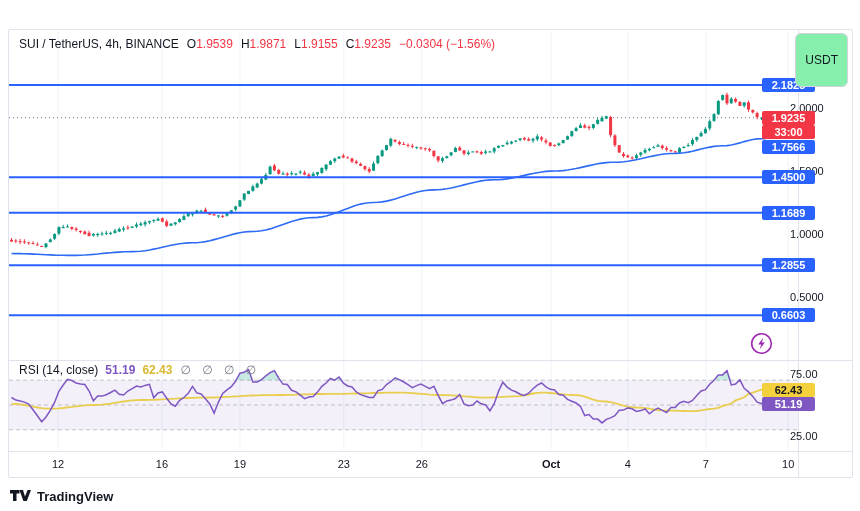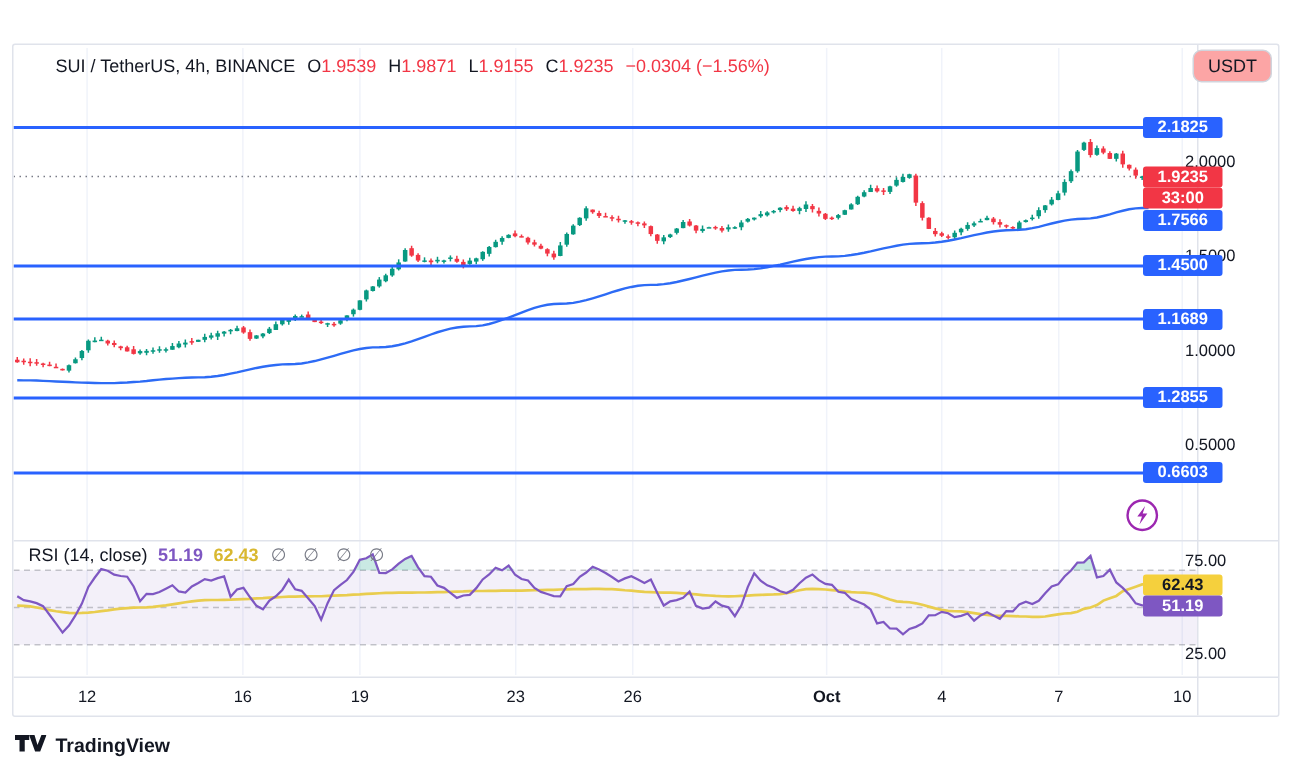--- a/index.html
+++ b/index.html
@@ -2,27 +2,27 @@
 <html><head>
 <meta charset="utf-8">
 <style>
   html,body{margin:0;padding:0;background:#fff}
   .page{position:relative;width:860px;height:511px;background:#fff;overflow:hidden;
         font-family:"Liberation Sans",sans-serif;color:#131722;-webkit-font-smoothing:antialiased}
   .attribution{position:absolute;top:7px;left:10px;font-size:12px;font-weight:600;color:#2a2e39}
   .card{position:absolute;left:8px;top:29px;width:845px;height:449px;box-sizing:border-box;
         border:1px solid #e0e3eb;background:#fff;border-radius:2px}
   #chart-svg{position:absolute;left:0;top:0;display:block}
-  .legend{position:absolute;left:28px;top:6px;z-index:6;font-size:12px;line-height:17px;white-space:nowrap}
+  .legend{position:absolute;left:10px;top:6px;z-index:6;font-size:12px;line-height:17px;white-space:nowrap}
   .legend .item{margin-right:8px}
   .legend .red{color:#f23645}
   .legend .blue{color:#2962ff}
   .legend .k{color:#131722}
-  .usdt-btn{position:absolute;top:3px;right:4px;z-index:7;background:#fca5a5;border:1px solid #d1d4dc;
-        border-radius:6px;padding:3px 9px;font-size:12px;font-family:inherit;color:#131722;cursor:pointer}
+  .usdt-btn{position:absolute;top:3px;right:4px;z-index:7;background:#86efac;border:1px solid #d1d4dc;
+        border-radius:6px;padding:19px 9px;font-size:12px;font-family:inherit;color:#131722;cursor:pointer}
   .rsi-legend{position:absolute;left:10px;top:333px;z-index:6;font-size:12px;white-space:nowrap}
   .rsi-legend .v{color:#7e57c2;margin-left:7px;font-weight:600}
   .rsi-legend .m{color:#d9b830;margin-left:7px;font-weight:600}
   .rsi-legend .e{color:#787b86;margin-left:8px;letter-spacing:4px}
   .scale-tick{position:absolute;left:781px;z-index:1;font-size:11px;color:#131722;height:14px;line-height:14px}
   .scale-label{position:absolute;left:753px;width:53px;height:14px;z-index:3;display:flex;align-items:center;
         justify-content:center;font-size:11px;font-weight:700;border-radius:2px;color:#fff}
   .flash{position:absolute;left:741px;top:302px;width:23px;height:23px;z-index:5;cursor:pointer}
   .footer{position:absolute;left:10px;top:489px;display:flex;align-items:center;gap:6px;
         font-size:13px;font-weight:600;color:#131722;cursor:pointer}

